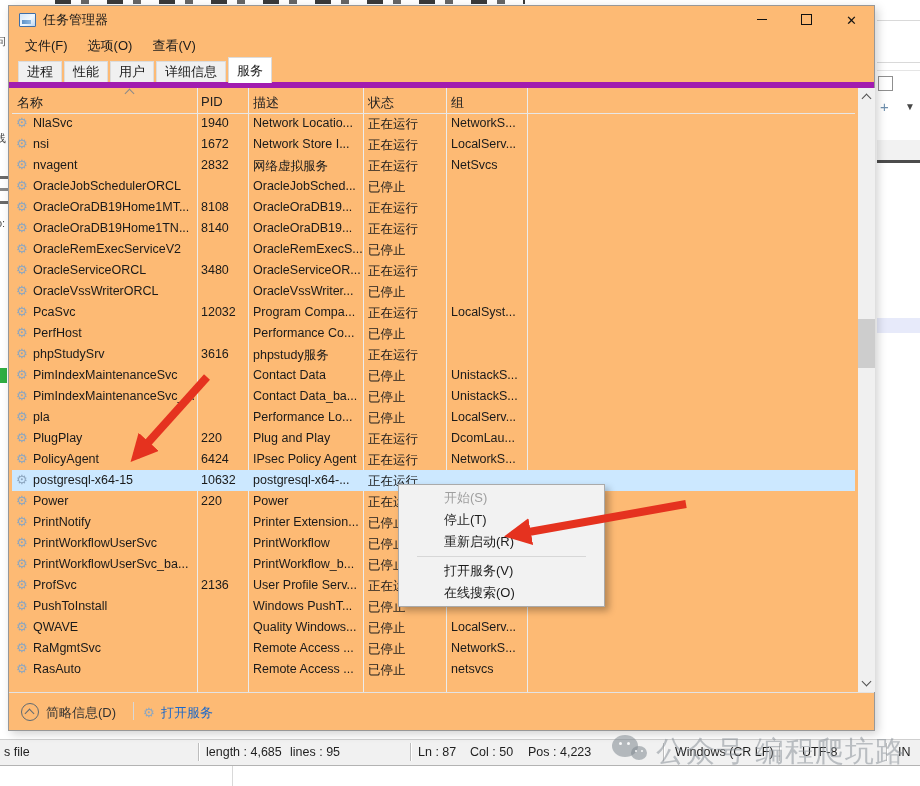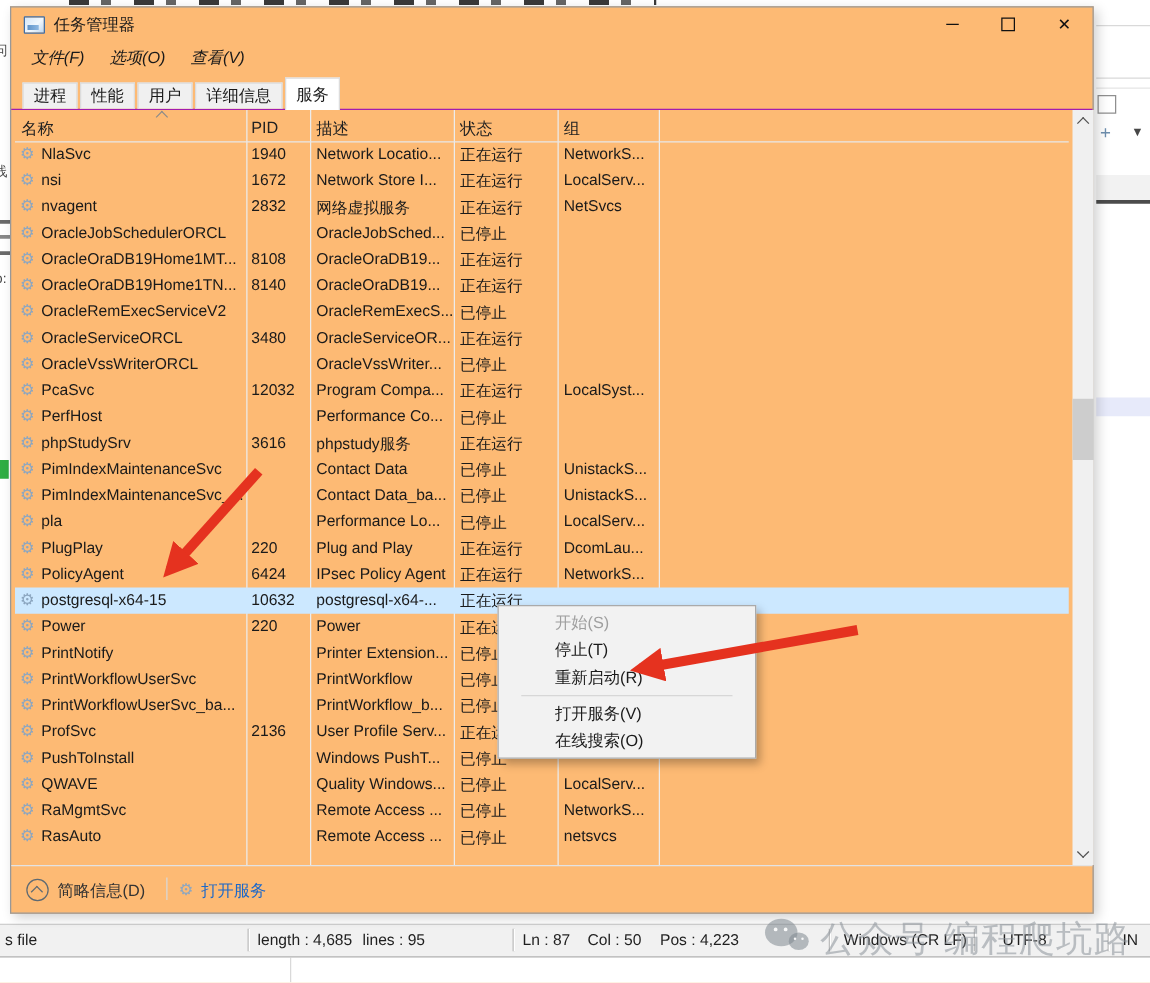--- a/index.html
+++ b/index.html
@@ -28,24 +28,24 @@
   #tm-icon{width:15px;height:12px;margin-left:10px;border:1px solid #3f6fa8;border-radius:1px;
     background:linear-gradient(135deg,#d4e6f8 0%,#f2f8fd 55%,#bcd6ef 100%);position:relative;}
   #tm-icon::after{content:"";position:absolute;left:2px;bottom:2px;width:9px;height:4px;
     background:linear-gradient(90deg,#5f93c9,#8fb9e2);}
   #window-title{font-size:13px;margin-left:7px;}
   #caption-buttons{margin-left:auto;display:flex;height:100%;}
   .cap-btn{width:45px;height:27px;display:flex;align-items:center;justify-content:center;}
   .glyph-min{width:10px;height:1px;background:#111;display:block;}
   .glyph-max{width:9px;height:9px;border:1px solid #111;display:block;}
   .glyph-close::before{content:"✕";font-size:13px;color:#111;}
-  #menubar{left:0;top:27px;width:100%;height:26px;display:flex;align-items:center;padding-left:6px;box-sizing:border-box;font-style:italic;}
+  #menubar{left:0;top:27px;width:100%;height:26px;display:flex;align-items:center;padding-left:6px;box-sizing:border-box;}
   .menu-item{font-size:13px;padding:4px 10px;}
   #tabstrip{left:0;top:53px;width:100%;height:29px;display:flex;align-items:flex-end;
-    padding-left:9px;box-sizing:border-box;border-bottom:1px solid #a21caf;}
+    padding-left:9px;box-sizing:border-box;border-bottom:6px solid #a21caf;}
   .tab{border:1px solid #dcdcdc;border-bottom:none;background:#f0f0f0;height:20px;line-height:20px;
     padding:0 8px;font-size:13px;margin-right:2px;position:relative;}
   .tab.active{background:#fff;height:25px;line-height:25px;margin-bottom:-1px;z-index:2;}
 
   
   #list{left:3px;top:82px;width:863px;height:604px;}
   .col-div{position:absolute;top:0;width:1px;height:604px;background:#ececec;}
   #header-row{position:absolute;left:0;top:0;width:843px;height:25px;border-bottom:1px solid #e7e7e7;}
   .hcell{position:absolute;top:6px;font-size:13px;color:#222;white-space:nowrap;}
   #sort-chev{position:absolute;left:114px;top:2px;width:6px;height:6px;

